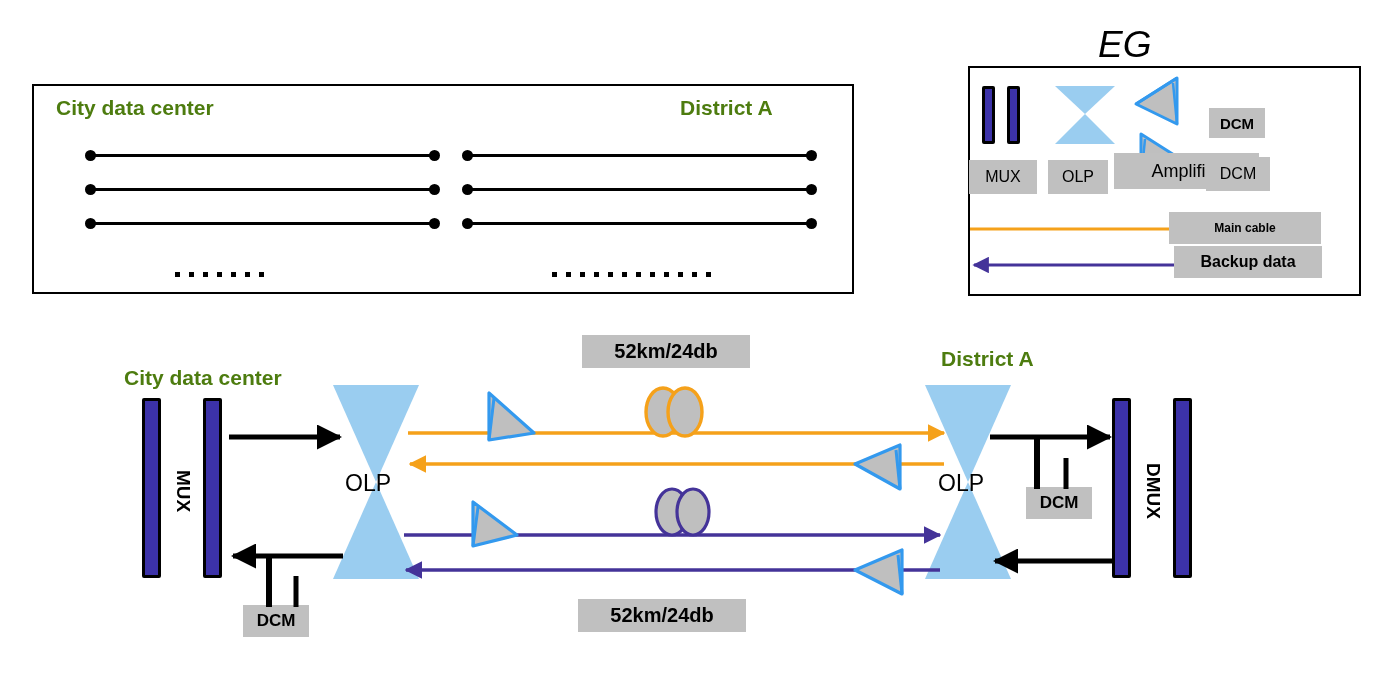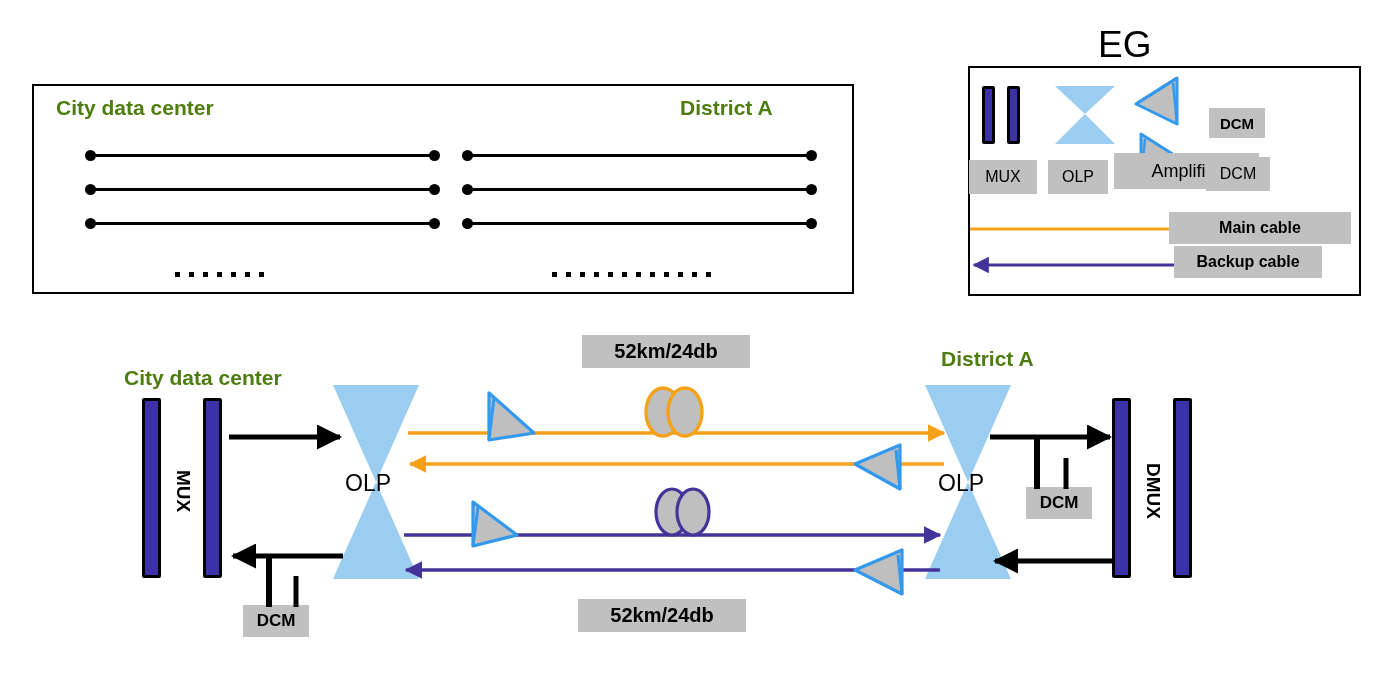--- a/index.html
+++ b/index.html
@@ -27,20 +27,21 @@
   .hdr-bold {
     font-weight: bold;
     color: #4d7c0f;
     white-space: nowrap;
   }
   .eg-title {
     font-size: 37px;
     color: #000000;
     white-space: nowrap;
     font-weight: normal;
+    font-style: italic;
   }
 
   
   .tag {
     background: #c0c0c0;
     color: #000000;
     font-weight: bold;
     display: flex;
     align-items: center;
     justify-content: center;
@@ -190,31 +191,31 @@
 <div class="tag abs" style="left:1209px; top:108px; width:56px; height:30px; font-size:15px;">DCM</div>
 
 <div class="tag-plain abs" style="left:969px; top:160px; width:68px; height:34px; font-size:16px;">MUX</div>
 <div class="tag-plain abs" style="left:1048px; top:160px; width:60px; height:34px; font-size:16px;">OLP</div>
 <div class="tag-plain abs" style="left:1114px; top:153px; width:145px; height:36px; font-size:18px;">Amplifier</div>
 <div class="tag-plain abs" style="left:1206px; top:157px; width:64px; height:34px; font-size:16px;">DCM</div>
 
 <svg class="overlay" width="212" height="10" style="left:968px; top:224px;">
   <line x1="2" y1="5" x2="210" y2="5" stroke="#f5a11a" stroke-width="3"></line>
 </svg>
-<div class="tag abs" style="left:1169px; top:212px; width:182px; height:32px; font-size:16px;">Main cable</div>
+<div class="tag abs" style="left:1169px; top:212px; width:152px; height:32px; font-size:12px;">Main cable</div>
 
 <svg class="overlay" width="222" height="14" style="left:968px; top:258px;">
   <defs>
     <marker id="lg-purple-arrow" viewBox="0 0 10 10" refX="9" refY="5" markerWidth="5.5" markerHeight="5.5" orient="auto-start-reverse">
       <path d="M 0 0 L 10 5 L 0 10 z" fill="#443399"></path>
     </marker>
   </defs>
   <line x1="220" y1="7" x2="6" y2="7" stroke="#443399" stroke-width="3" marker-end="url(#lg-purple-arrow)"></line>
 </svg>
-<div class="tag abs" style="left:1174px; top:246px; width:148px; height:32px; font-size:16px;">Backup cable</div>
+<div class="tag abs" style="left:1174px; top:246px; width:148px; height:32px; font-size:16px;">Backup data</div>
 
 <div class="abs hdr-bold" style="left:124px; top:366px; font-size:21px;">City data center</div>
 
 <div class="abs hdr-bold" style="left:941px; top:347px; font-size:21px;">District A</div>
 
 <div class="tag abs" style="left:582px; top:335px; width:168px; height:33px; font-size:20px;">52km/24db</div>
 <div class="tag abs" style="left:578px; top:599px; width:168px; height:33px; font-size:20px;">52km/24db</div>
 
 <div class="abs" style="left:142px; top:398px;">
   <div class="mux-bar abs" style="left:0px;  top:0px; width:19px; height:180px;"></div>

